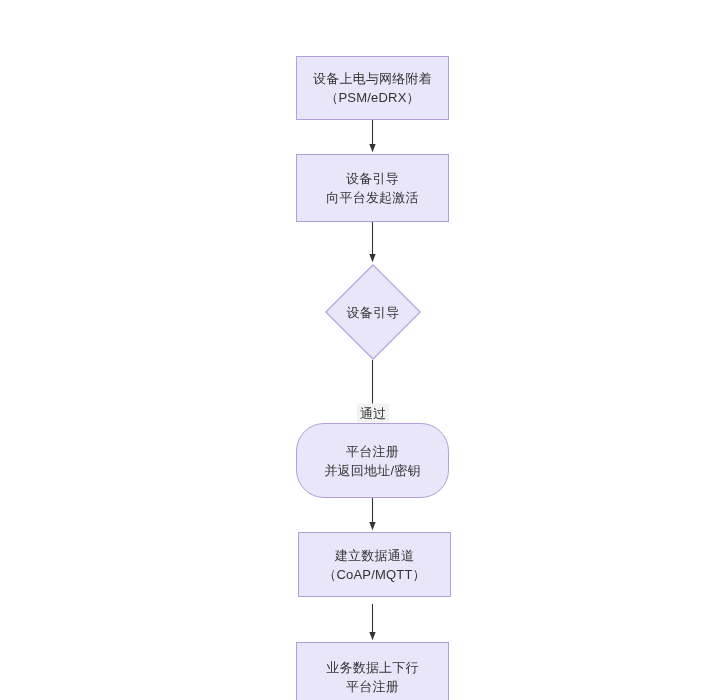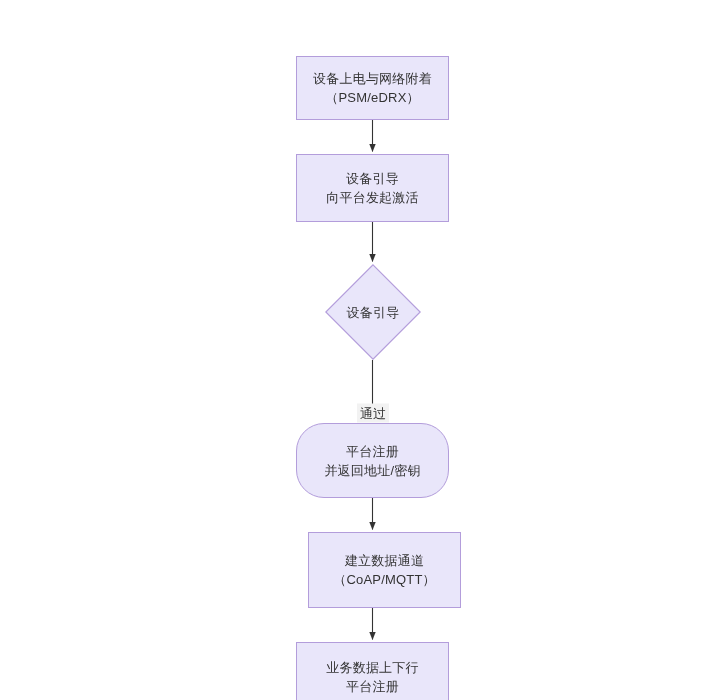--- a/index.html
+++ b/index.html
@@ -130,21 +130,21 @@
     <div class="node-label">设备引导</div>
   </div>
 
   <div class="edge-label" style="left:373px; top:371px;">通过</div>
 
   <div class="node node-process" style="left:296px; top:381px; width:153px; height:75px;border-radius:28px;">
     <div class="node-label">平台注册
 并返回地址/密钥</div>
   </div>
 
-  <div class="node node-process" style="left:308px; top:490px; width:153px; height:76px;">
+  <div class="node node-process" style="left:298px; top:490px; width:153px; height:65px;">
     <div class="node-label">建立数据通道
 （CoAP/MQTT）</div>
   </div>
 
   <div class="node node-process" style="left:296px; top:600px; width:153px; height:70px;">
     <div class="node-label">业务数据上下行
 平台注册</div>
   </div>
 
 </div>

